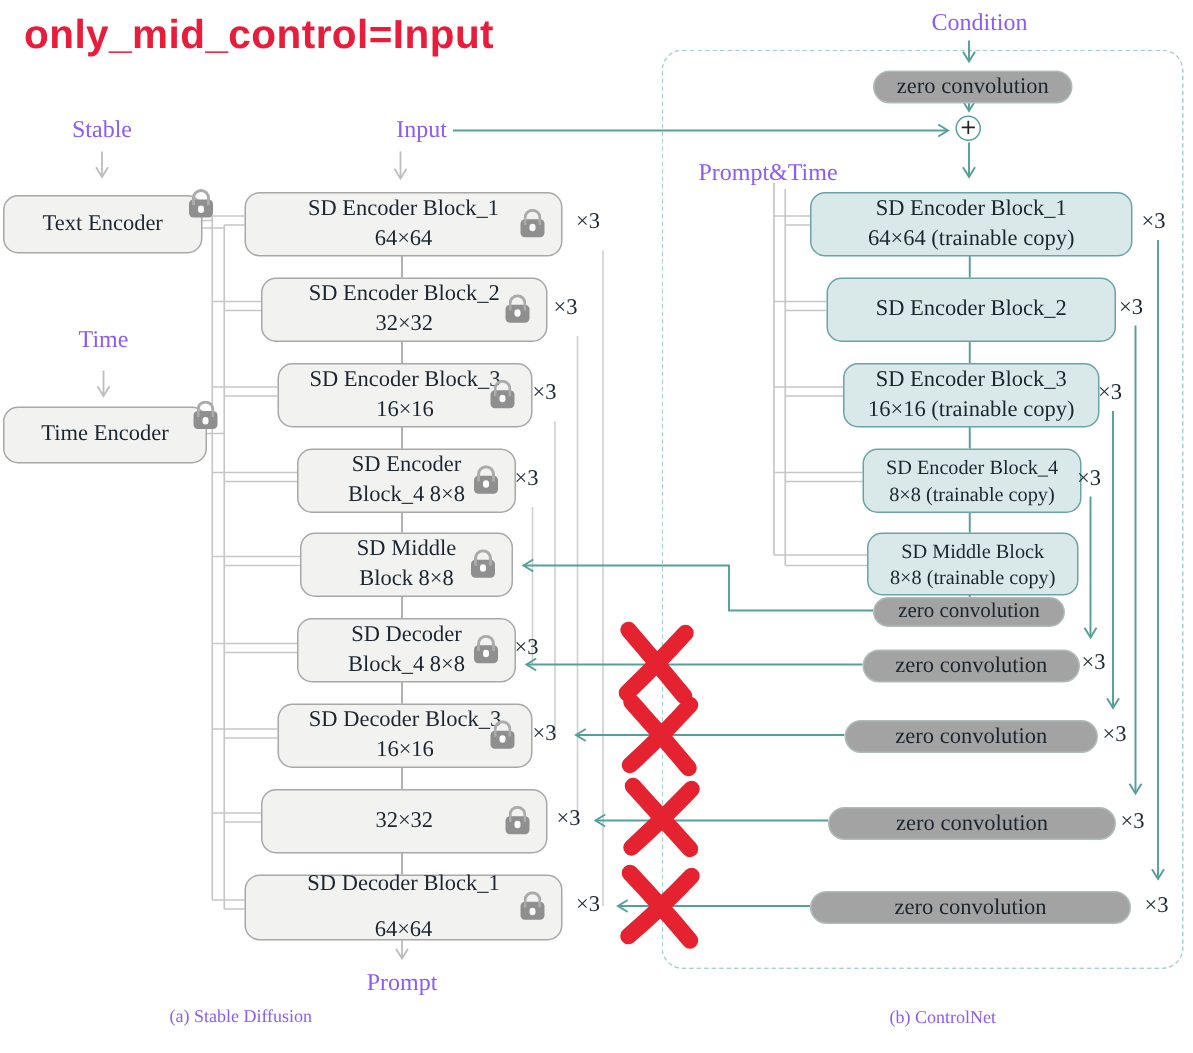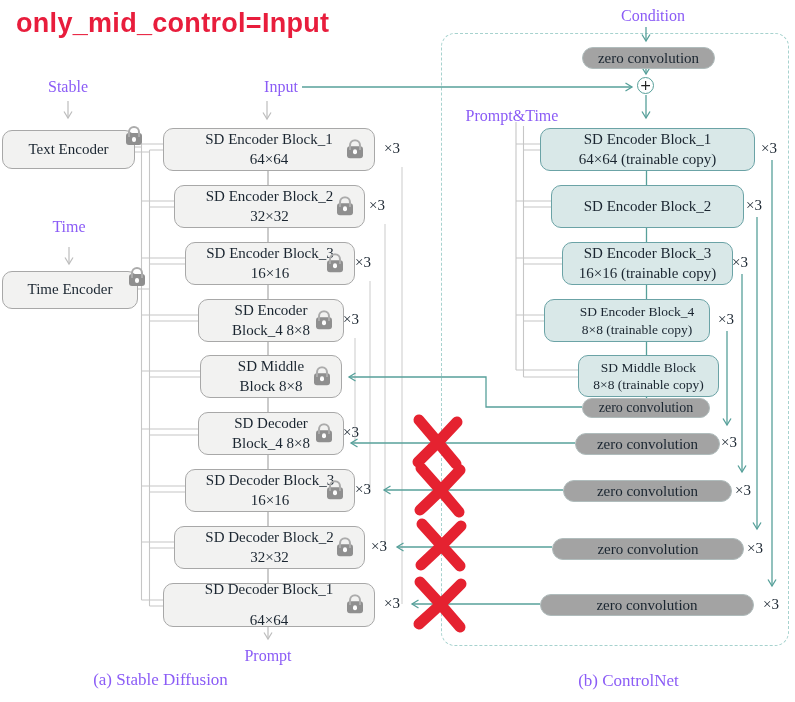--- a/index.html
+++ b/index.html
@@ -7,21 +7,21 @@
           font-family:"Liberation Serif","DejaVu Serif",serif;}
   svg.layer{position:absolute;left:0;top:0;}
   #svg-lines{z-index:1;}
   #svg-x{z-index:3;}
   .dashed{position:absolute;left:441px;top:33px;width:346px;height:611px;
           border:1.4px dashed #a6d2ce;border-radius:14px;z-index:0;}
   .title{position:absolute;left:16px;top:8px;z-index:2;
          font:700 27px "Liberation Sans",sans-serif;color:#e81d3c;letter-spacing:.3px;}
   .lbl{position:absolute;z-index:2;font:16px "Liberation Serif",serif;color:#8b5cf6;
        text-align:center;white-space:nowrap;}
-  .cap{font-size:17px;}
+  .cap{font-size:12px;}
   .blk{position:absolute;z-index:2;border-radius:10px;display:flex;flex-direction:column;
        align-items:center;justify-content:center;text-align:center;
        font:15px/1.27 "Liberation Serif",serif;color:#1a2530;}
   .blk.a{background:#f2f2f1;border:1.3px solid #a8a8a8;}
   .blk.b{background:#d9e8e8;border:1.3px solid #6ba3a6;}
   .blk.small-text{font-size:13.5px;}
   .pill{position:absolute;z-index:2;background:#a3a3a3;border:1px solid #b0bcbc;
         border-radius:11px;display:flex;align-items:center;justify-content:center;
         font:15px "Liberation Serif",serif;color:#1a2530;white-space:nowrap;}
   .pill.mid{font-size:14px;}
@@ -156,42 +156,41 @@
     <span>SD Decoder</span>
       <span>Block_4 8×8</span>
     <span class="lock"></span>
   </div>
   <div class="blk a" style="left:185px;top:469px;width:168px;height:41px;">
     <span>SD Decoder Block_3</span>
       <span>16×16</span>
     <span class="lock"></span>
   </div>
   <div class="blk a" style="left:174px;top:526px;width:189px;height:41px;">
-    <span>SD Decoder Block_2</span>
       <span>32×32</span>
     <span class="lock"></span>
   </div>
   <div class="blk a" style="left:163px;top:583px;width:210px;height:42px;gap:12px;">
     <span>SD Decoder Block_1</span>
       <span>64×64</span>
     <span class="lock"></span>
   </div>
 
   <div class="blk b" style="left:540px;top:128px;width:213px;height:41px;">
     <span>SD Encoder Block_1</span>
       <span>64×64 (trainable copy)</span>
   </div>
   <div class="blk b" style="left:551px;top:185px;width:191px;height:41px;">
     <span>SD Encoder Block_2</span>
   </div>
   <div class="blk b" style="left:562px;top:242px;width:169px;height:41px;">
     <span>SD Encoder Block_3</span>
       <span>16×16 (trainable copy)</span>
   </div>
-  <div class="blk b small-text" style="left:544px;top:299px;width:144px;height:41px;padding-left:20px;">
+  <div class="blk b small-text" style="left:575px;top:299px;width:144px;height:41px;">
     <span>SD Encoder Block_4</span>
       <span>8×8 (trainable copy)</span>
   </div>
   <div class="blk b small-text" style="left:578px;top:355px;width:139px;height:40px;">
     <span>SD Middle Block</span>
       <span>8×8 (trainable copy)</span>
   </div>
 
   <div class="pill" style="left:582px;top:47px;width:131px;height:20px;">zero convolution</div>
   <div class="pill mid" style="left:582px;top:398px;width:126px;height:18px;">zero convolution</div>

